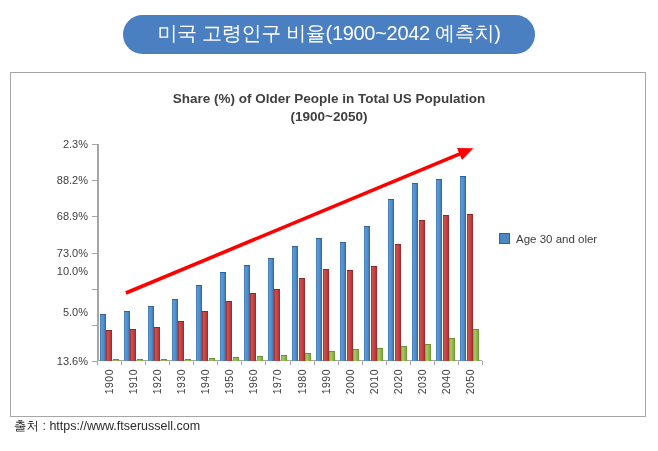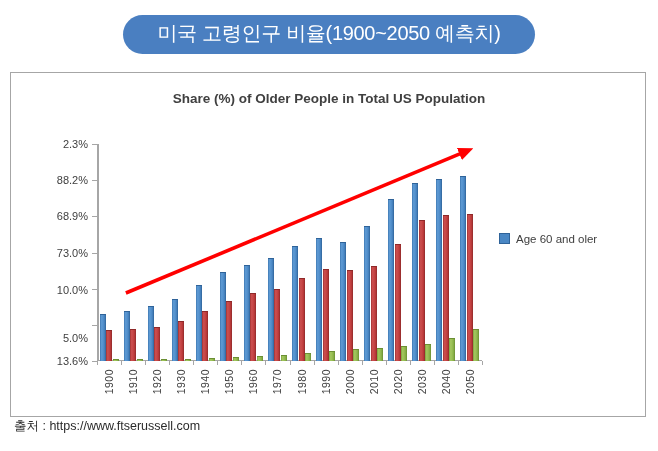--- a/index.html
+++ b/index.html
@@ -191,39 +191,40 @@
     top: 418px;
     font-size: 12.5px;
     color: #2b2b2b;
     white-space: nowrap;
   }
 </style>
 </head>
 <body>
 
 <div id="header-banner">
-  <div id="header-pill">미국 고령인구 비율(1900~2050 예측치)</div>
+  <div id="header-pill">미국 고령인구 비율(1900~2042 예측치)</div>
 </div>
 
 <div id="chart-frame">
 
   <div id="chart-title">
     <div>Share (%) of Older People in Total US Population</div>
+    <div class="line2">(1900~2050)</div>
   </div>
 
   <div id="plot-area">
     <div id="axis-line-y"></div>
     <div id="axis-line-x"></div>
     <div id="y-axis-ticks">
         <div class="y-tick" style="top: 217px;"></div>
         <div class="y-label" style="top: 217px;">13.6%</div>
         <div class="y-tick" style="top: 180.833px;"></div>
-        <div class="y-label" style="top: 194px;">5.0%</div>
+        <div class="y-label" style="top: 168px;">5.0%</div>
         <div class="y-tick" style="top: 144.667px;"></div>
-        <div class="y-label" style="top: 146px; text-align: right;">10.0%</div>
+        <div class="y-label" style="top: 127px; text-align: right;">10.0%</div>
         <div class="y-tick" style="top: 108.5px;"></div>
         <div class="y-label" style="top: 108.5px;">73.0%</div>
         <div class="y-tick" style="top: 72.3333px;"></div>
         <div class="y-label" style="top: 72.3333px;">68.9%</div>
         <div class="y-tick" style="top: 36.1667px;"></div>
         <div class="y-label" style="top: 36.1667px;">88.2%</div>
         <div class="y-tick" style="top: 0px;"></div>
         <div class="y-label" style="top: 0px;">2.3%</div>
       </div>
     <div id="x-axis-ticks">
@@ -350,18 +351,18 @@
       <marker id="arrowhead" markerWidth="4.2" markerHeight="3.6" refX="1.0" refY="1.8" orient="auto">
         <polygon points="0,0 4.2,1.8 0,3.6" fill="#ff0000"></polygon>
       </marker>
     </defs>
     <line id="trend-line" x1="114.875" y1="220.00666666666666" x2="451.75" y2="79.68" stroke="#ff0000" stroke-width="3.6" marker-end="url(#arrowhead)"></line>
   </svg>
 
   <div id="legend">
       <div class="legend-item">
         <span class="legend-swatch blue"></span>
-        <span class="legend-label">Age 60 and oler</span>
+        <span class="legend-label">Age 30 and oler</span>
       </div>
     </div>
 </div>
 
 <div id="source-note">출처 : https://www.ftserussell.com</div>
 
 </body></html>

